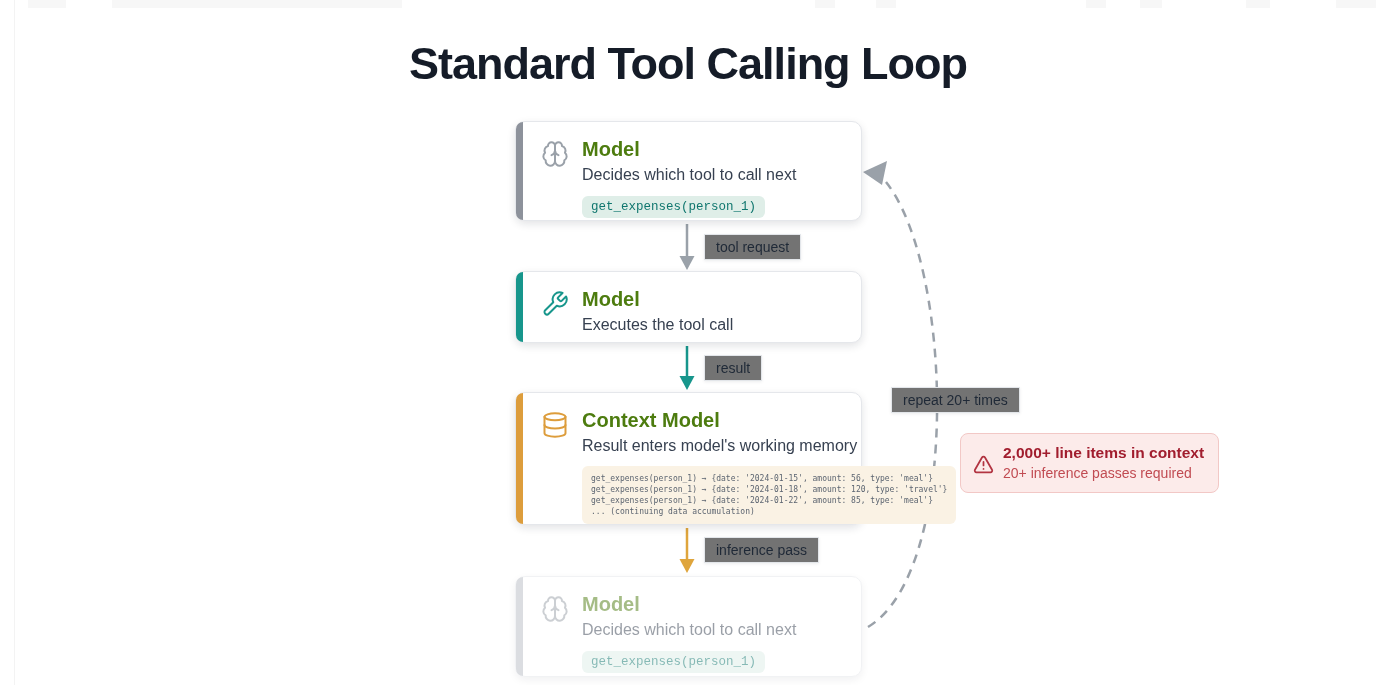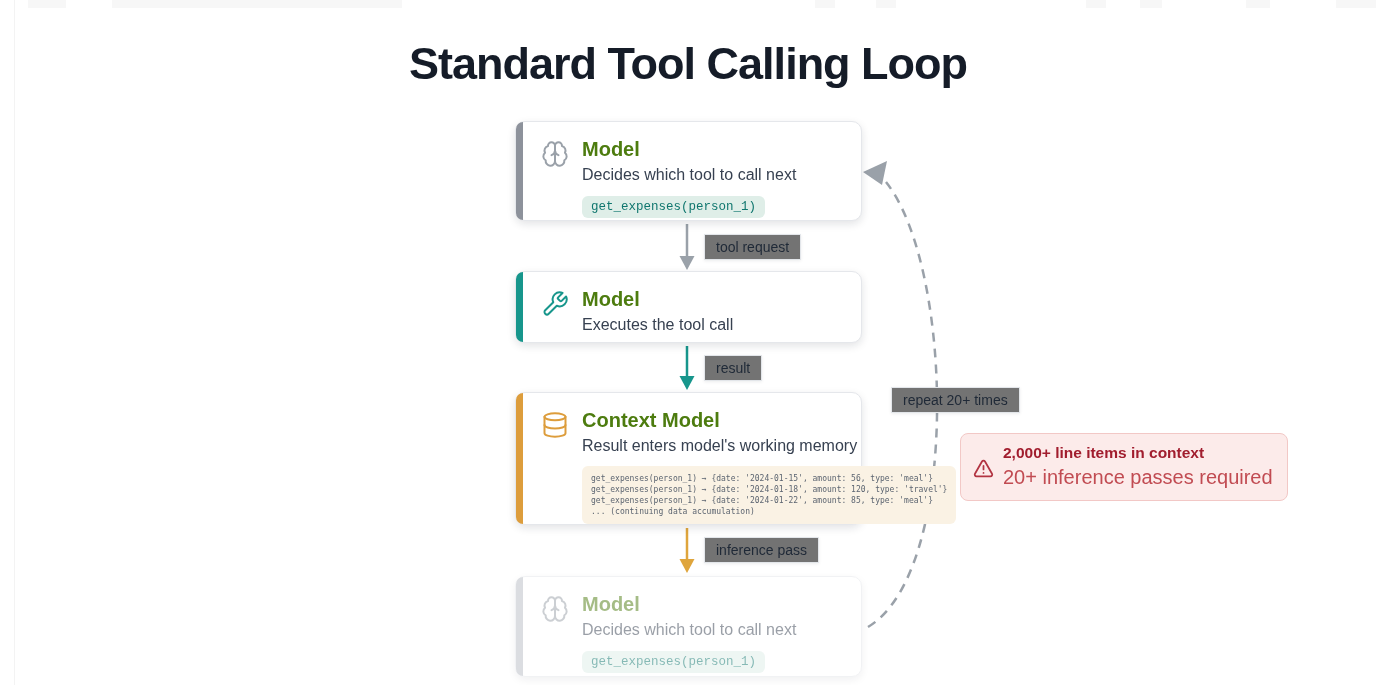--- a/index.html
+++ b/index.html
@@ -86,21 +86,21 @@
 
   .warning-box {
     position: absolute; left: 960px; top: 433px;
     background: #fcebea; border: 1px solid #f2c8c6;
     border-radius: 8px;
     padding: 9px 14px 9px 12px;
     display: flex; align-items: center;
   }
   .warning-box .icon-wrap { margin: 3px 9px 0 0; line-height: 0; }
   .warning-line1 { font-size: 15.5px; font-weight: 700; color: #a11d2e; line-height: 1.35; }
-  .warning-line2 { font-size: 20px; color: #c14b52; line-height: 1.35; }
+  .warning-line2 { font-size: 14px; color: #c14b52; line-height: 1.35; }
 </style>
 </head>
 <body>
 
 <div class="canvas">
 
   <div class="chrome-remnant" style="left:28px;width:38px"></div>
   <div class="chrome-remnant" style="left:112px;width:290px"></div>
   <div class="chrome-remnant" style="left:815px;width:20px"></div>
   <div class="chrome-remnant" style="left:876px;width:20px"></div>

